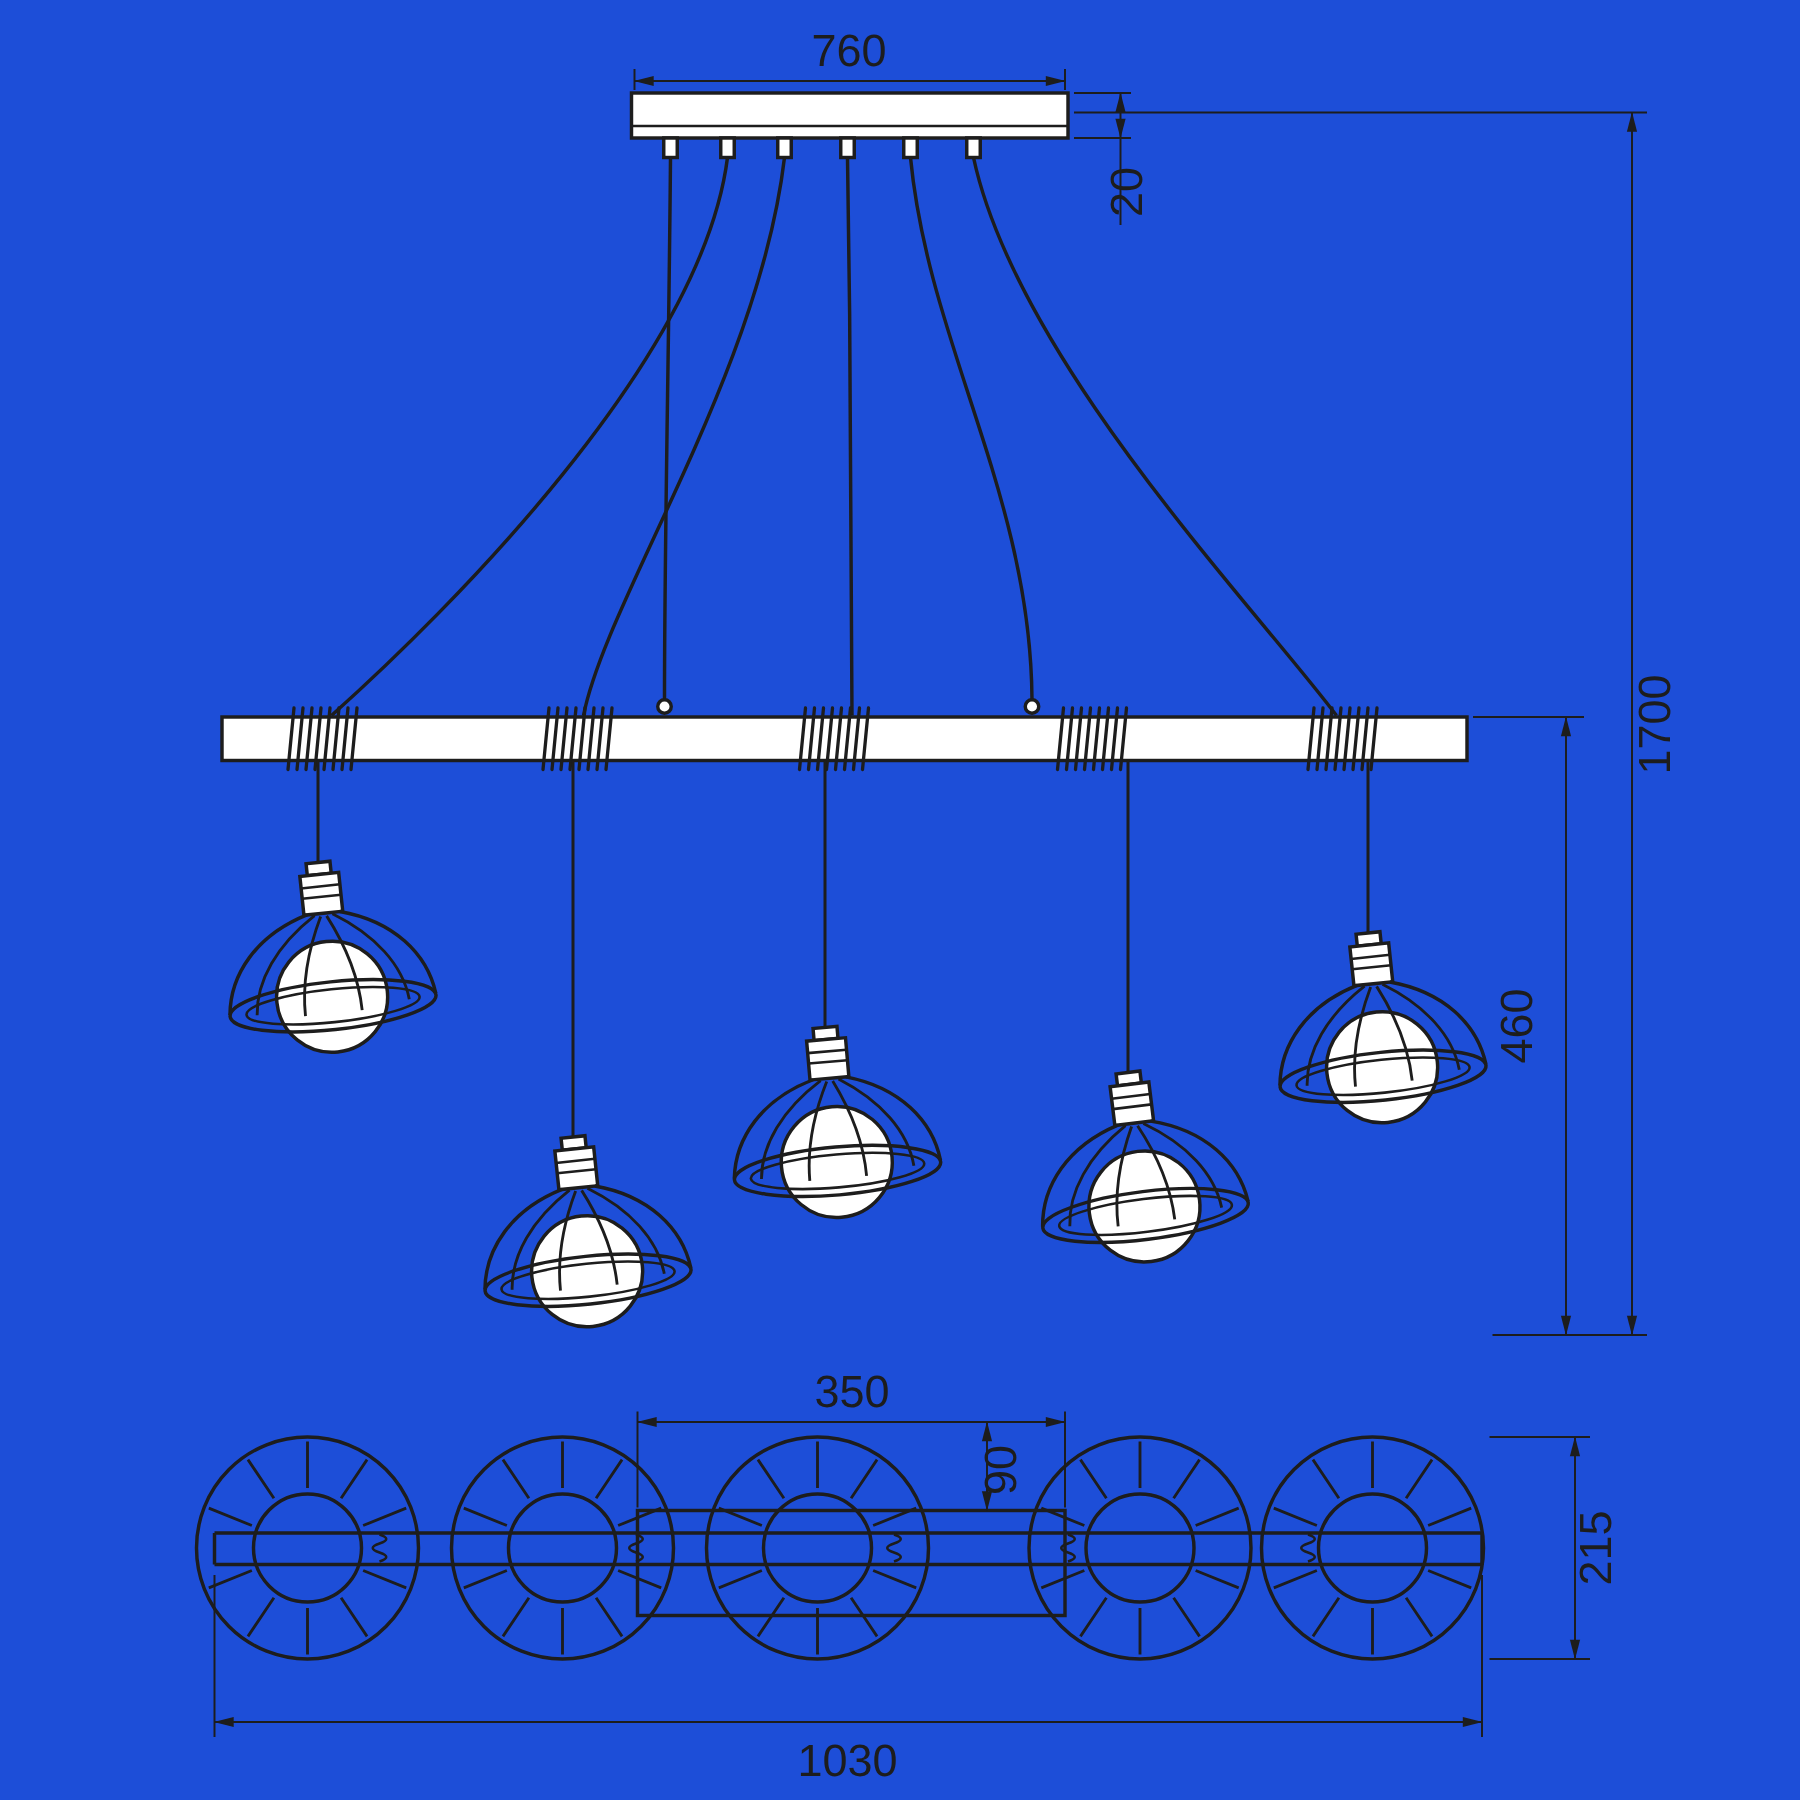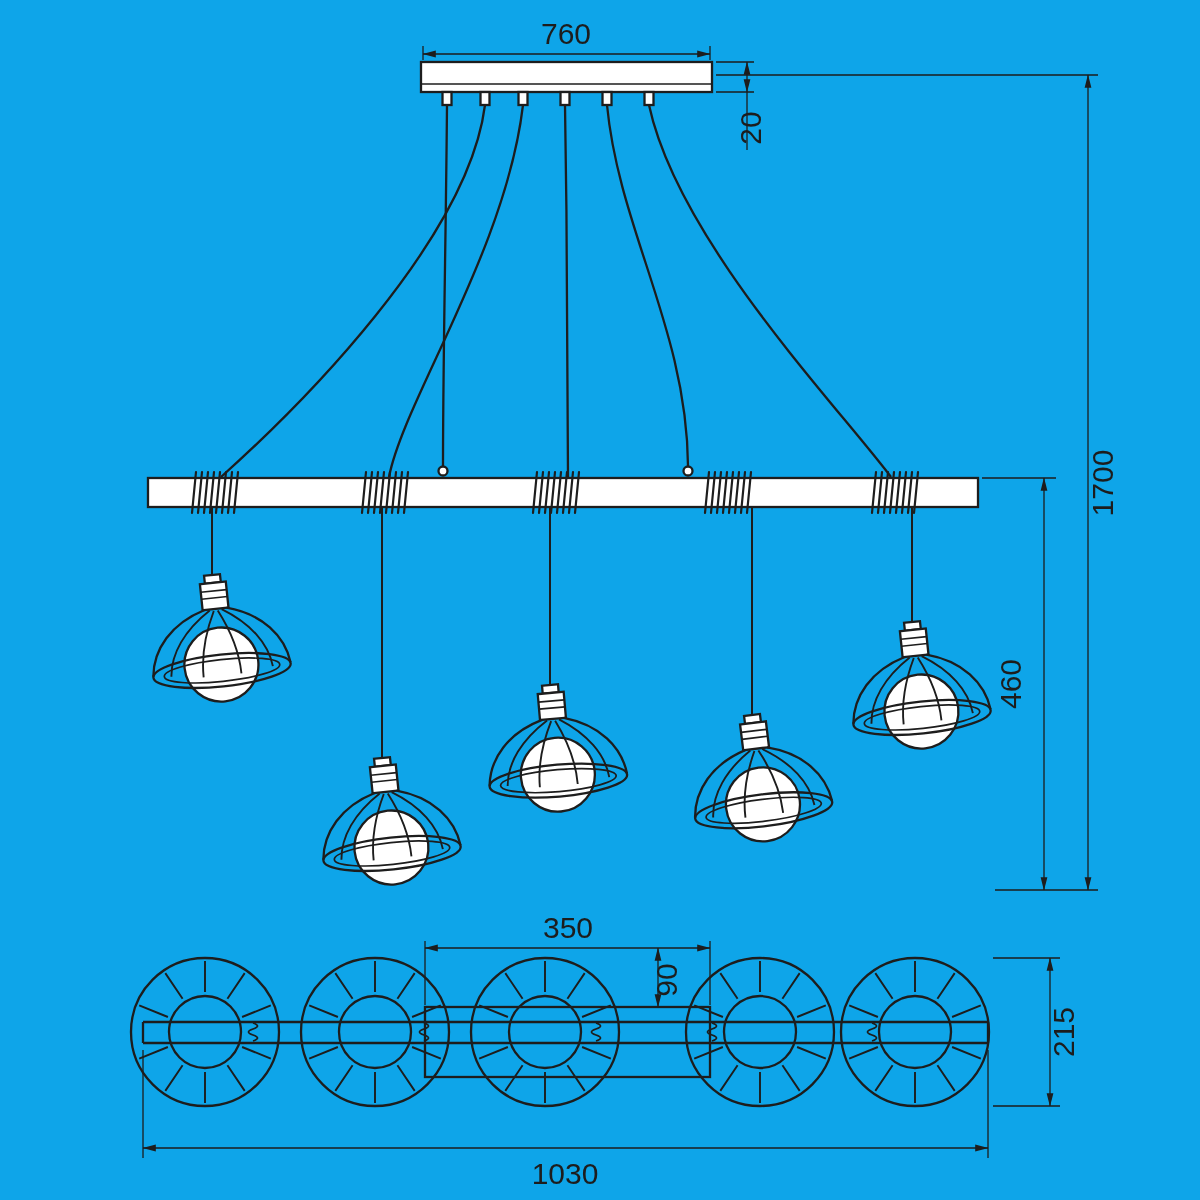--- a/index.html
+++ b/index.html
@@ -1,16 +1,16 @@
 <!DOCTYPE html>
 <html><head>
 <meta charset="utf-8">
 <style>
   html,body { margin:0; padding:0; background:#ffffff; }
-  #stage { width:1200px; height:1200px; background:#0ea5e9; position:relative; }
+  #stage { width:1200px; height:1200px; background:#1d4ed8; position:relative; }
   svg { display:block; }
   .s   { fill:none; stroke:#1d1d1d; stroke-width:2.3; }
   .sw  { fill:#ffffff; stroke:#1d1d1d; stroke-width:2.3; }
   .t   { fill:none; stroke:#1d1d1d; stroke-width:1.7; }
   .rib { fill:none; stroke:#1d1d1d; stroke-width:1.9; }
   .d   { fill:none; stroke:#1d1d1d; stroke-width:1.3; }
   .wrap{ fill:none; stroke:#1d1d1d; stroke-width:2.2; stroke-linecap:round; }
   .cord{ fill:none; stroke:#1d1d1d; stroke-width:2; }
   text { font-family:"Liberation Sans","DejaVu Sans",sans-serif; font-size:30px; fill:#1d1d1d; }
 </style>

